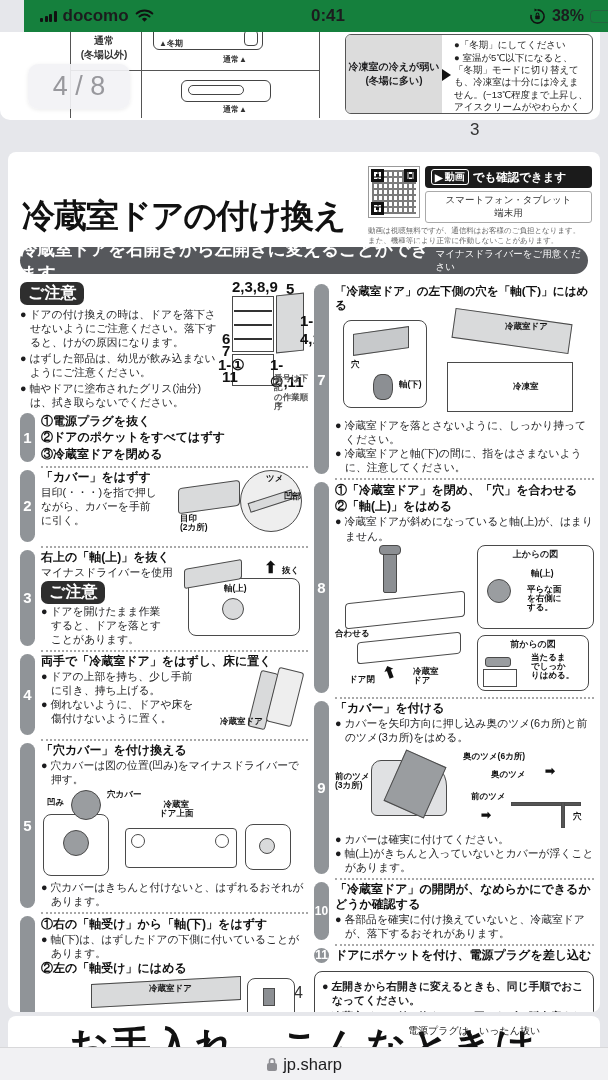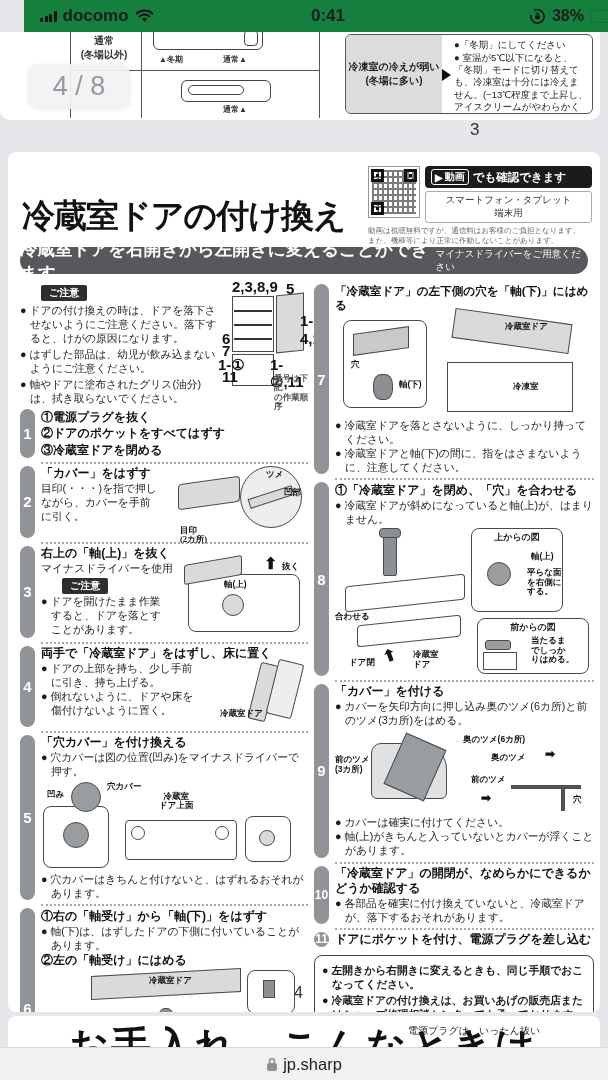--- a/index.html
+++ b/index.html
@@ -75,21 +75,21 @@
     border-radius:14px; color:#fff; display:flex; align-items:center; justify-content:center; gap:4px; }
   #banner .main { font-size:17.5px; font-weight:800; }
   #banner .sub { font-size:9.5px; }
 
   
   #colL { position:absolute; top:130px; left:12px; width:288px; }
   #colR { position:absolute; top:130px; left:306px; width:280px; }
   #p4num { position:absolute; top:832px; left:286px; font-size:16px; color:#333; }
 
   .badge-caution { display:inline-block; background:#2e2e2e; color:#fff; font-weight:700;
-    font-size:10px; padding:1px 8px; border-radius:2px;margin-left:21px; }
+    font-size:16px; padding:1px 8px; border-radius:7px; }
   .blist { font-size:10.8px; line-height:1.3; color:#1d1d1f; }
   .blist .b { padding-left:10px; text-indent:-10px; margin-top:2px; }
   .step { display:flex; gap:6px; margin-top:2px; }
   .cap { flex:0 0 15px; background:#909498; border-radius:8px; color:#fff; display:flex;
     align-items:center; justify-content:center; font-weight:700; font-size:15px; }
   .scontent { flex:1; min-width:0; }
   .stitle { font-size:12px; font-weight:800; color:#111; line-height:1.25; }
   .sline  { font-size:12px; font-weight:800; color:#111; line-height:1.35; }
   .sbody  { font-size:10.8px; line-height:1.3; }
   .sep { border-top:2px dotted #a8a8a8; margin:4px 0 2px 21px; }
@@ -155,21 +155,21 @@
 </div>
 
 <div id="page3">
   <div class="p3table">
     <div class="p3cell prelabel" style="left:2px; top:16px; width:62px;">通常
 (冬場以外)</div>
     <div style="position:absolute; left:70px; top:0; bottom:0; border-left:1.5px solid #555;"></div>
     <div class="switch" style="left:82px; top:8px; width:110px; height:24px;">
       <span class="knob" style="right:4px; top:3px; width:14px; height:16px;"></span>
     </div>
-    <span class="p3small" style="left:88px; top:36px;">▲冬期</span>
+    <span class="p3small" style="left:88px; top:20px;">▲冬期</span>
     <span class="p3small" style="left:152px; top:36px;">通常▲</span>
     <div class="p3row" style="top:52px;"></div>
     <div class="switch" style="left:110px; top:62px; width:90px; height:22px;">
       <span class="knob" style="left:6px; top:4px; width:56px; height:10px; border-radius:6px;"></span>
     </div>
     <span class="p3small" style="left:152px; top:86px;">通常▲</span>
   </div>
   <div class="p3box">
     <div class="p3sym">
       <span class="prelabel">冷凍室の冷えが弱い
@@ -271,21 +271,21 @@
         <div style="flex:1;">
           <div class="stitle">「カバー」をはずす</div>
           <div class="sbody" style="width:118px;">目印(・・・)を指で押しながら、カバーを手前に引く。</div>
         </div>
         <div class="diag" style="flex:0 0 130px; height:72px;">
           <div class="gshape" style="left:0px; top:14px; width:62px; height:26px; transform:skewY(-8deg); border-radius:4px;"></div>
           <div class="oshape circ" style="left:62px; top:0px; width:62px; height:62px; background:#eee;"></div>
           <div class="gshape" style="left:70px; top:26px; width:46px; height:10px; transform:rotate(-18deg);"></div>
           <div class="dlabel" style="left:88px; top:4px;">ツメ</div>
           <div class="dlabel" style="left:106px; top:22px;">凹部</div>
-          <div class="dlabel prelabel" style="left:2px; top:60px;font-family:Liberation Serif, serif;">目印
+          <div class="dlabel prelabel" style="left:2px; top:44px;">目印
 (2カ所)</div>
         </div>
       </div>
     </div>
     <div class="sep"></div>
 
     <div class="step">
       <div class="cap">3</div>
       <div class="scontent" style="display:flex; gap:4px;">
         <div style="flex:1;">
@@ -389,32 +389,33 @@
           <div class="b" style="padding-left:10px; text-indent:-10px;">● 冷蔵室ドアと軸(下)の間に、指をはさまないように、注意してください。</div>
         </div>
       </div>
     </div>
     <div class="sep"></div>
 
     <div class="step">
       <div class="cap">8</div>
       <div class="scontent">
         <div class="sline">①「冷蔵室ドア」を閉め、「穴」を合わせる</div>
+        <div class="sline">②「軸(上)」をはめる</div>
         <div class="sbody b" style="padding-left:10px; text-indent:-10px;">● 冷蔵室ドアが斜めになっていると軸(上)が、はまりません。</div>
         <div class="diag" style="height:148px; margin-top:2px;">
           <div class="gshape" style="left:48px; top:4px; width:14px; height:44px; border-radius:5px 5px 2px 2px; background:#8c8f93;"></div>
           <div class="gshape" style="left:44px; top:0px; width:22px; height:10px; border-radius:4px; background:#8c8f93;"></div>
           <div class="oshape" style="left:10px; top:52px; width:120px; height:26px; transform:skewY(-6deg); border-radius:4px;"></div>
           <div class="oshape" style="left:22px; top:92px; width:104px; height:22px; transform:skewY(-6deg); border-radius:4px;"></div>
           <div class="dlabel" style="left:0px; top:84px;">合わせる</div>
           <div class="bigarrow" style="left:48px; top:118px; transform:rotate(-20deg);">⬆</div>
           <div class="dlabel" style="left:14px; top:130px;">ドア閉</div>
           <div class="dlabel prelabel" style="left:78px; top:122px;">冷蔵室
 ドア</div>
-          <div class="callout" style="left:136px; top:0px; width:92px; height:84px;">
+          <div class="callout" style="left:142px; top:0px; width:117px; height:84px;">
             <div class="ctitle">上からの図</div>
           </div>
           <div class="gshape circ" style="left:152px; top:34px; width:24px; height:24px; background:#9a9da0;"></div>
           <div class="dlabel" style="left:196px; top:24px;">軸(上)</div>
           <div class="dlabel prelabel" style="left:192px; top:40px;">平らな面
 を右側に
 する。</div>
           <div class="callout" style="left:142px; top:90px; width:112px; height:56px;">
             <div class="ctitle">前からの図</div>
           </div>

